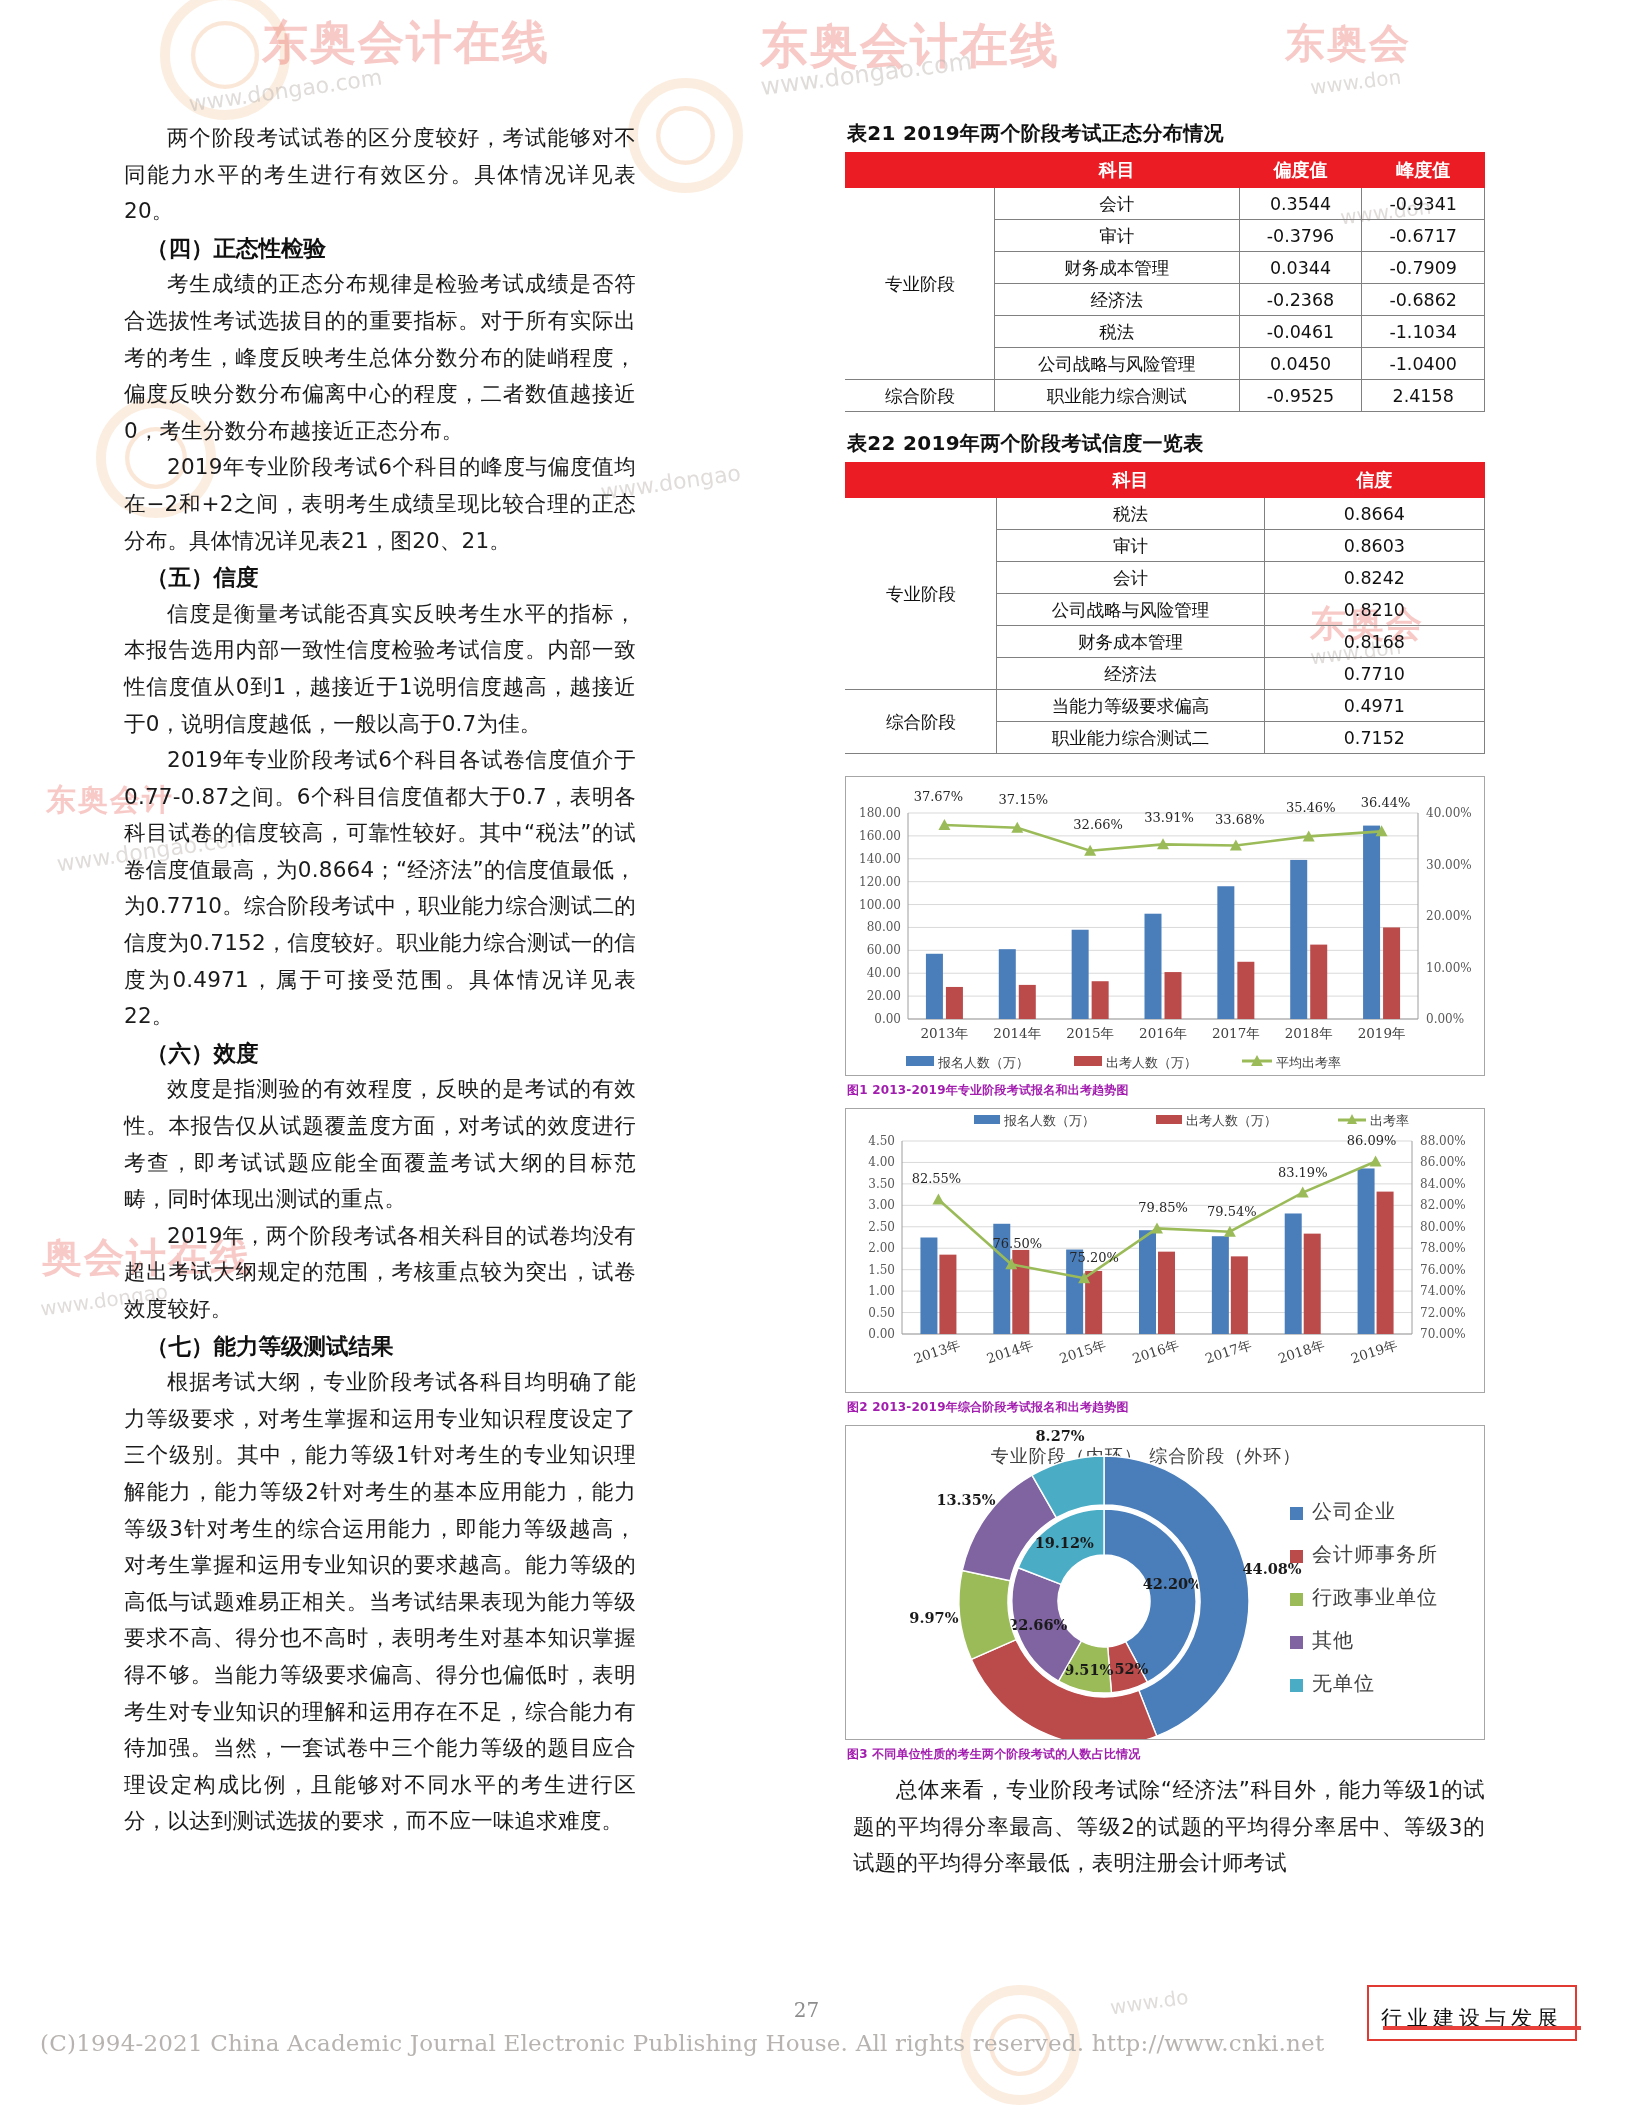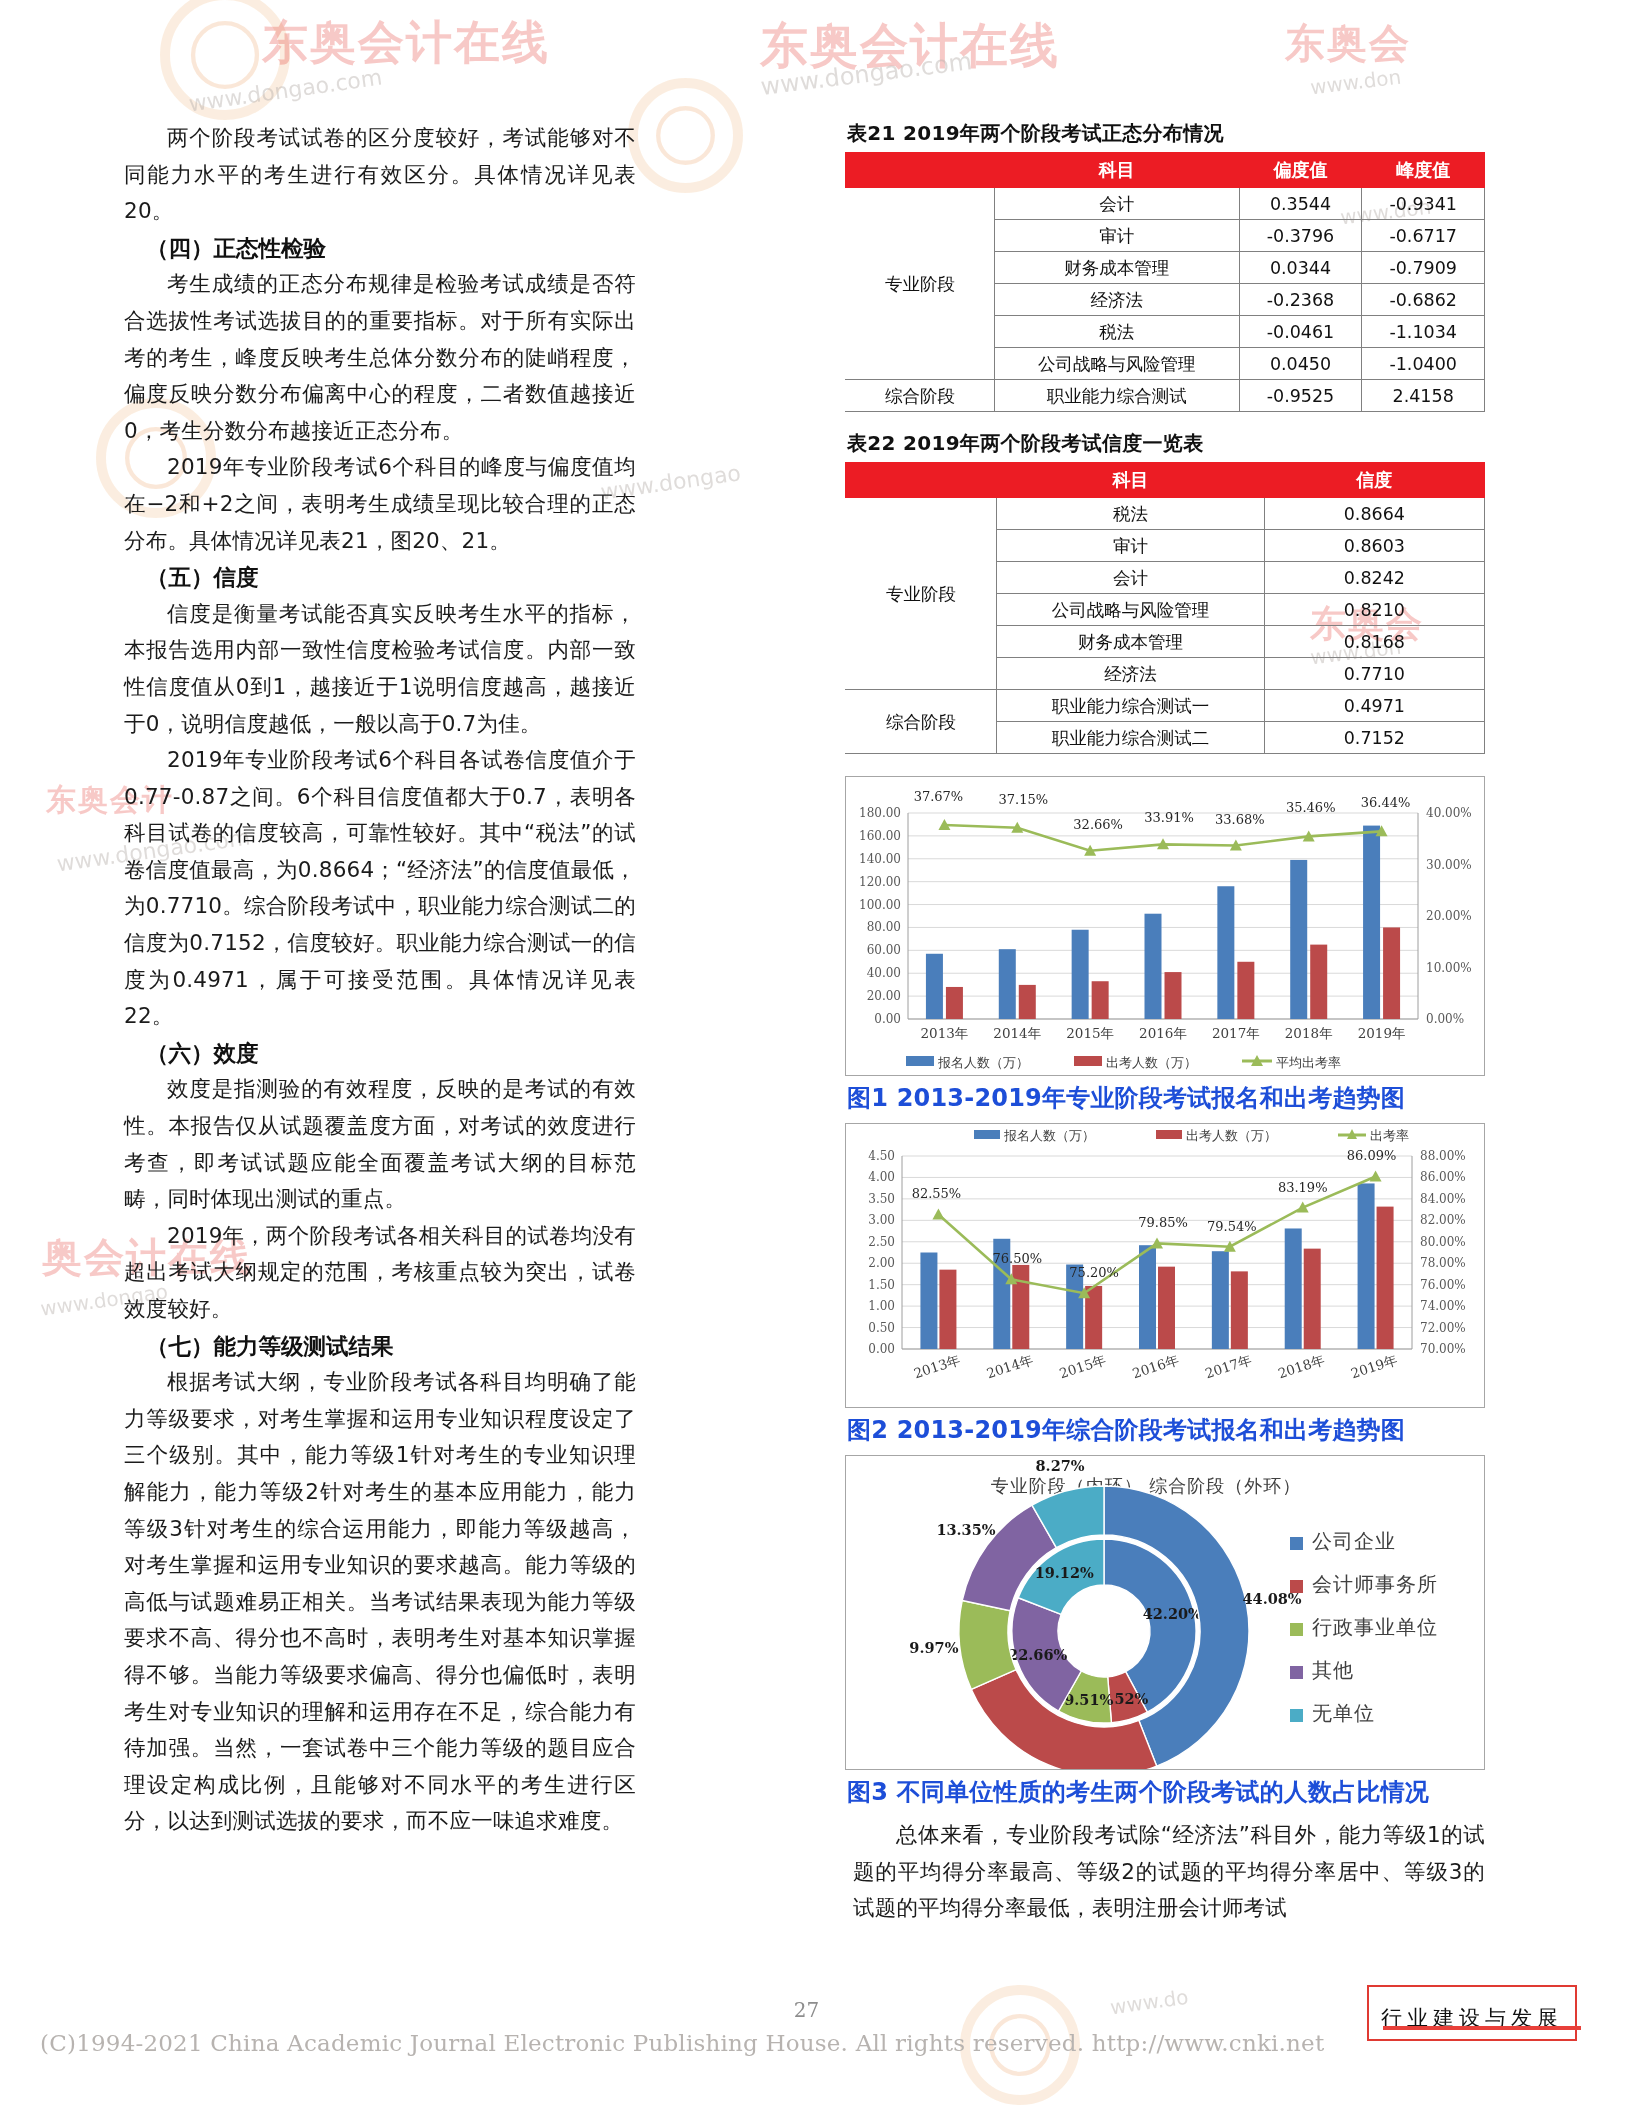--- a/index.html
+++ b/index.html
@@ -55,21 +55,21 @@
     border:1px solid #808080;padding:3px 2px;text-align:center;color:#111;height:25px;
     background:transparent;
   }
   table.rt td.stage{border-left:1px solid #fff;border-right:1px solid #808080;}
   table.rt th.blank{background:#ec1c24;border:1px solid #ec1c24;}
 
   
   .figbox{border:1px solid #a6a6a6;background:#fff;position:relative;box-sizing:border-box;}
   .fig-cap{
     font-family:"DejaVu Sans","Liberation Sans",sans-serif;
-    font-size:24px;font-weight:bold;color:#1d4ed8;margin:6px 0 9px 2px;letter-spacing:.2px;
+    font-size:12px;font-weight:bold;color:#a21caf;margin:6px 0 9px 2px;letter-spacing:.2px;
   }
 
   
   .chart-svg{display:block;}
 
   
   .pagenum{position:absolute;left:0;right:12px;top:1998px;text-align:center;
     font-family:"DejaVu Serif","Liberation Serif",serif;font-size:20px;color:#8d8d8d;}
   .cnki{position:absolute;left:40px;top:2030px;
     font-family:"DejaVu Serif","Liberation Serif",serif;font-size:23px;color:#b7b3b0;
@@ -216,21 +216,21 @@
           <tr>
             <td>财务成本管理</td>
             <td>0.8168</td>
           </tr>
           <tr>
             <td>经济法</td>
             <td>0.7710</td>
           </tr>
           <tr>
             <td class="stage" rowspan="2">综合阶段</td>
-            <td>职业能力综合测试一</td>
+            <td>当能力等级要求偏高</td>
             <td>0.4971</td>
           </tr>
           <tr>
             <td>职业能力综合测试二</td>
             <td>0.7152</td>
           </tr>
         </tbody>
     </table>
 
     <div style="height:22px;"></div>

